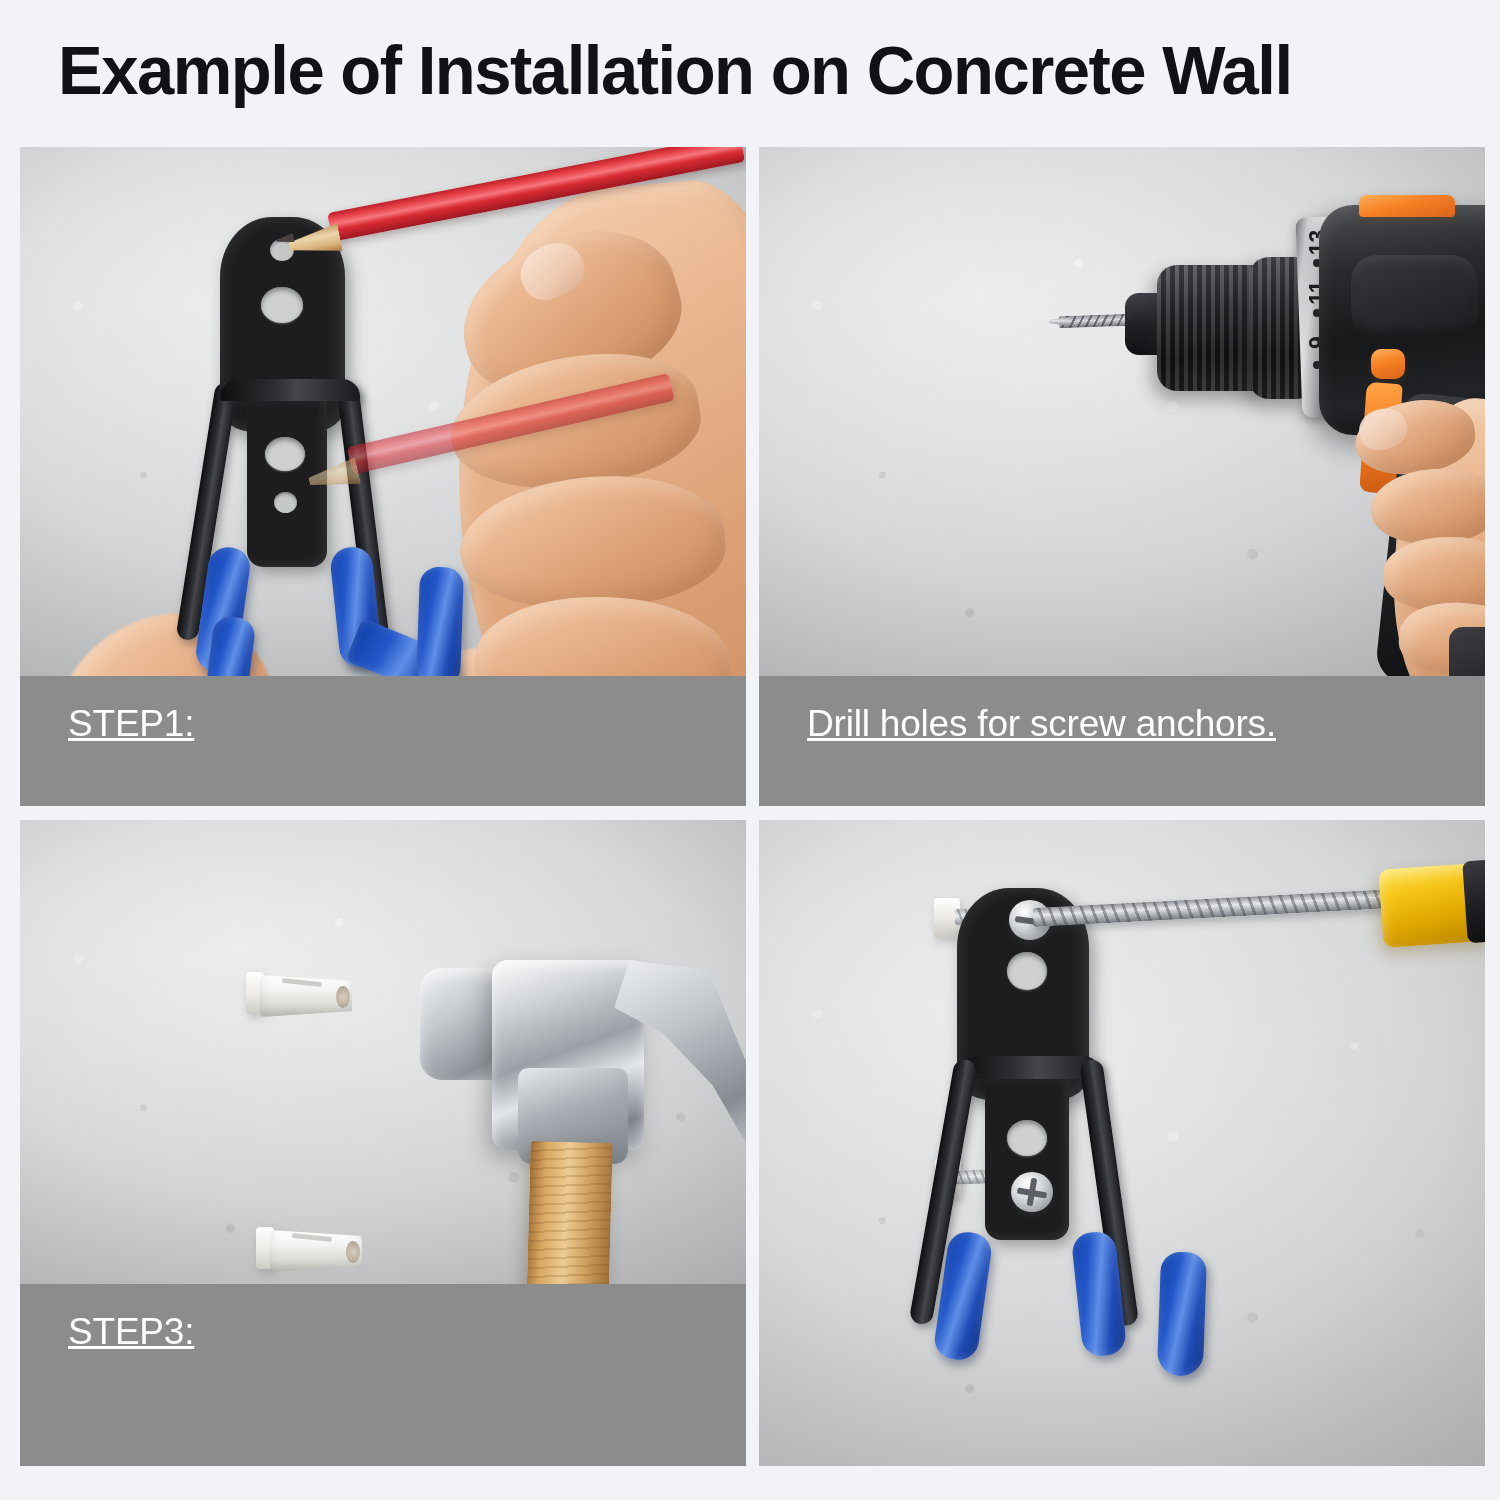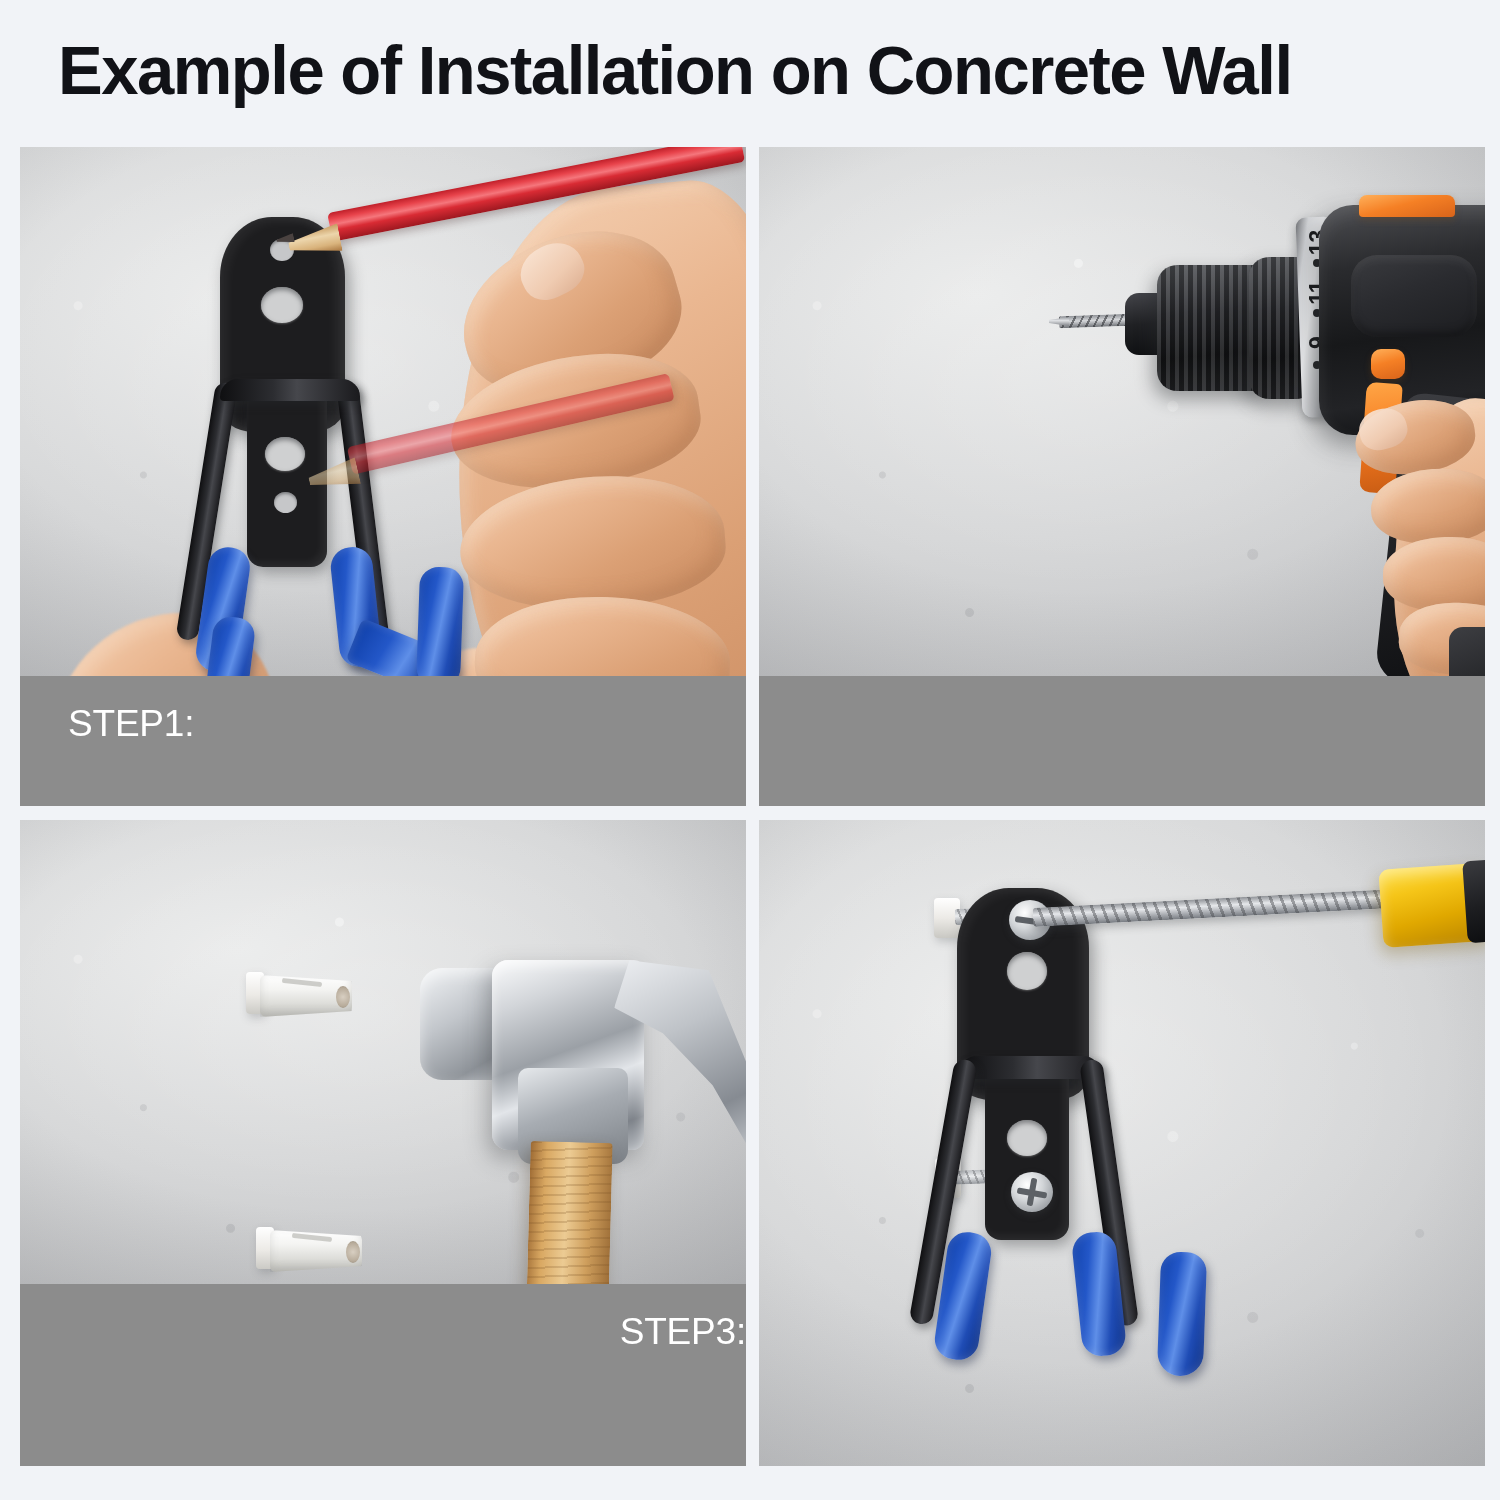--- a/index.html
+++ b/index.html
@@ -104,24 +104,24 @@
   .caption {
     flex: 0 0 auto;
     background: #8c8c8c;
     color: #ffffff;
     padding: 22px 0 24px 48px;
     font-size: 37px;
     line-height: 52px;
     font-weight: 400;
     letter-spacing: -0.2px;
   }
-  .caption .cap-line { display: block; white-space: pre-wrap; }
+  .caption .cap-line { display: block; white-space: pre-wrap; text-decoration: underline; }
 
   .cap-h1 { height: 130px; }
-  .cap-h2 { height: 182px; text-align: right; }
+  .cap-h2 { height: 182px; }
 
   
   .hookWrap { position: absolute; }
 
   .plate {
     position: absolute;
     background: #1d1d1f;
     border-radius: 52px 52px 34px 34px / 60px 60px 26px 26px;
     box-shadow: inset -6px -4px 14px rgba(255,255,255,0.10),
                 inset 6px 4px 12px rgba(255,255,255,0.06),
@@ -465,20 +465,21 @@
         <div class="skin" style="left:636px; top:252px; width:170px; height:330px; border-radius:42% 32% 30% 48%; transform:rotate(4deg);"></div>
         <div class="skin" style="left:596px; top:254px; width:120px; height:72px; border-radius:52% 48% 44% 46%; transform:rotate(-8deg);"></div>
         <div class="nail" style="left:600px; top:262px; width:48px; height:40px; transform:rotate(-16deg);"></div>
         <div class="skin" style="left:612px; top:322px; width:128px; height:74px; border-radius:50% 48% 42% 46%; transform:rotate(-4deg);"></div>
         <div class="skin" style="left:624px; top:390px; width:130px; height:74px; border-radius:48% 48% 42% 44%; transform:rotate(-1deg);"></div>
         <div class="skin" style="left:640px; top:456px; width:126px; height:72px; border-radius:46% 48% 40% 42%; transform:rotate(3deg);"></div>
         <div class="grip" style="left:690px; top:480px; width:120px; height:140px; border-radius:14px;"></div>
       </div>
 
       <div class="caption cap-h1">
+        <span class="cap-line">Drill holes for screw anchors.</span>
       </div>
     </div>
 
     <div class="step-card">
       <div class="photo">
         <div class="wall"></div>
         <div class="wall-vignette"></div>
 
         <div class="anchor-collar" style="left:226px; top:152px; width:18px; height:42px;"></div>
         <div class="anchor" style="left:240px; top:155px; width:92px; height:42px; clip-path:polygon(0 0, 100% 14%, 100% 86%, 0 100%);"></div>

